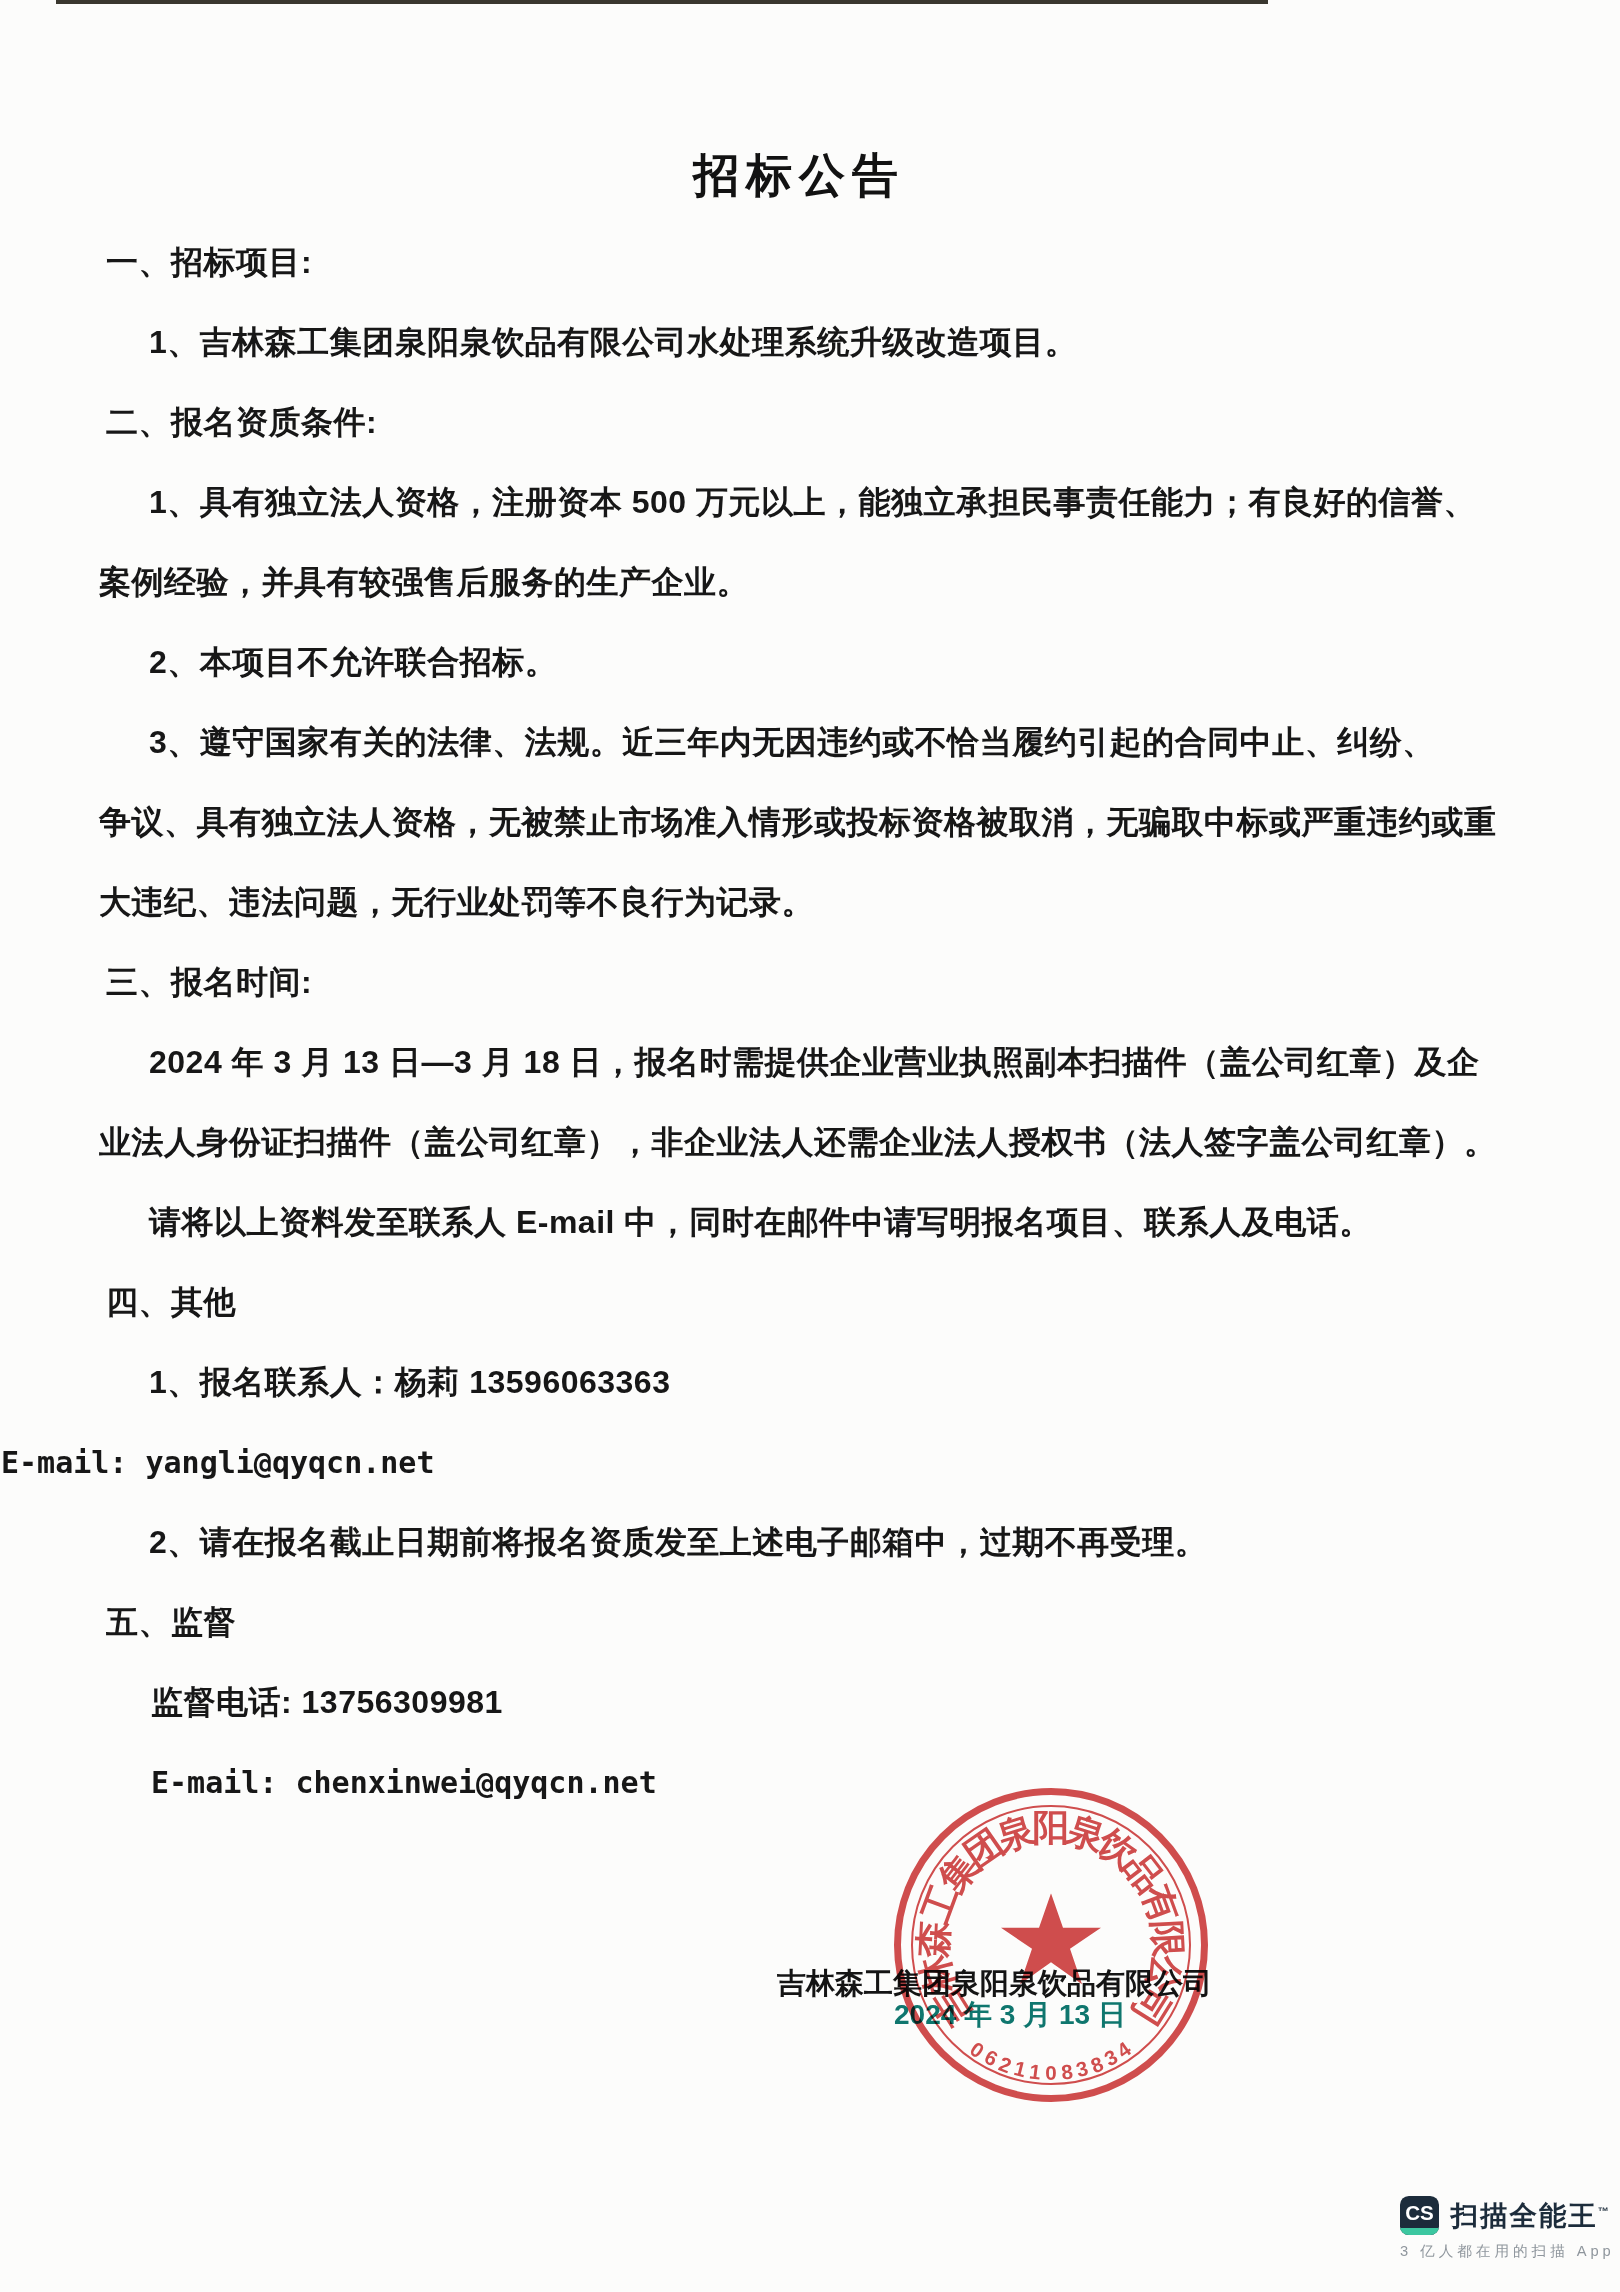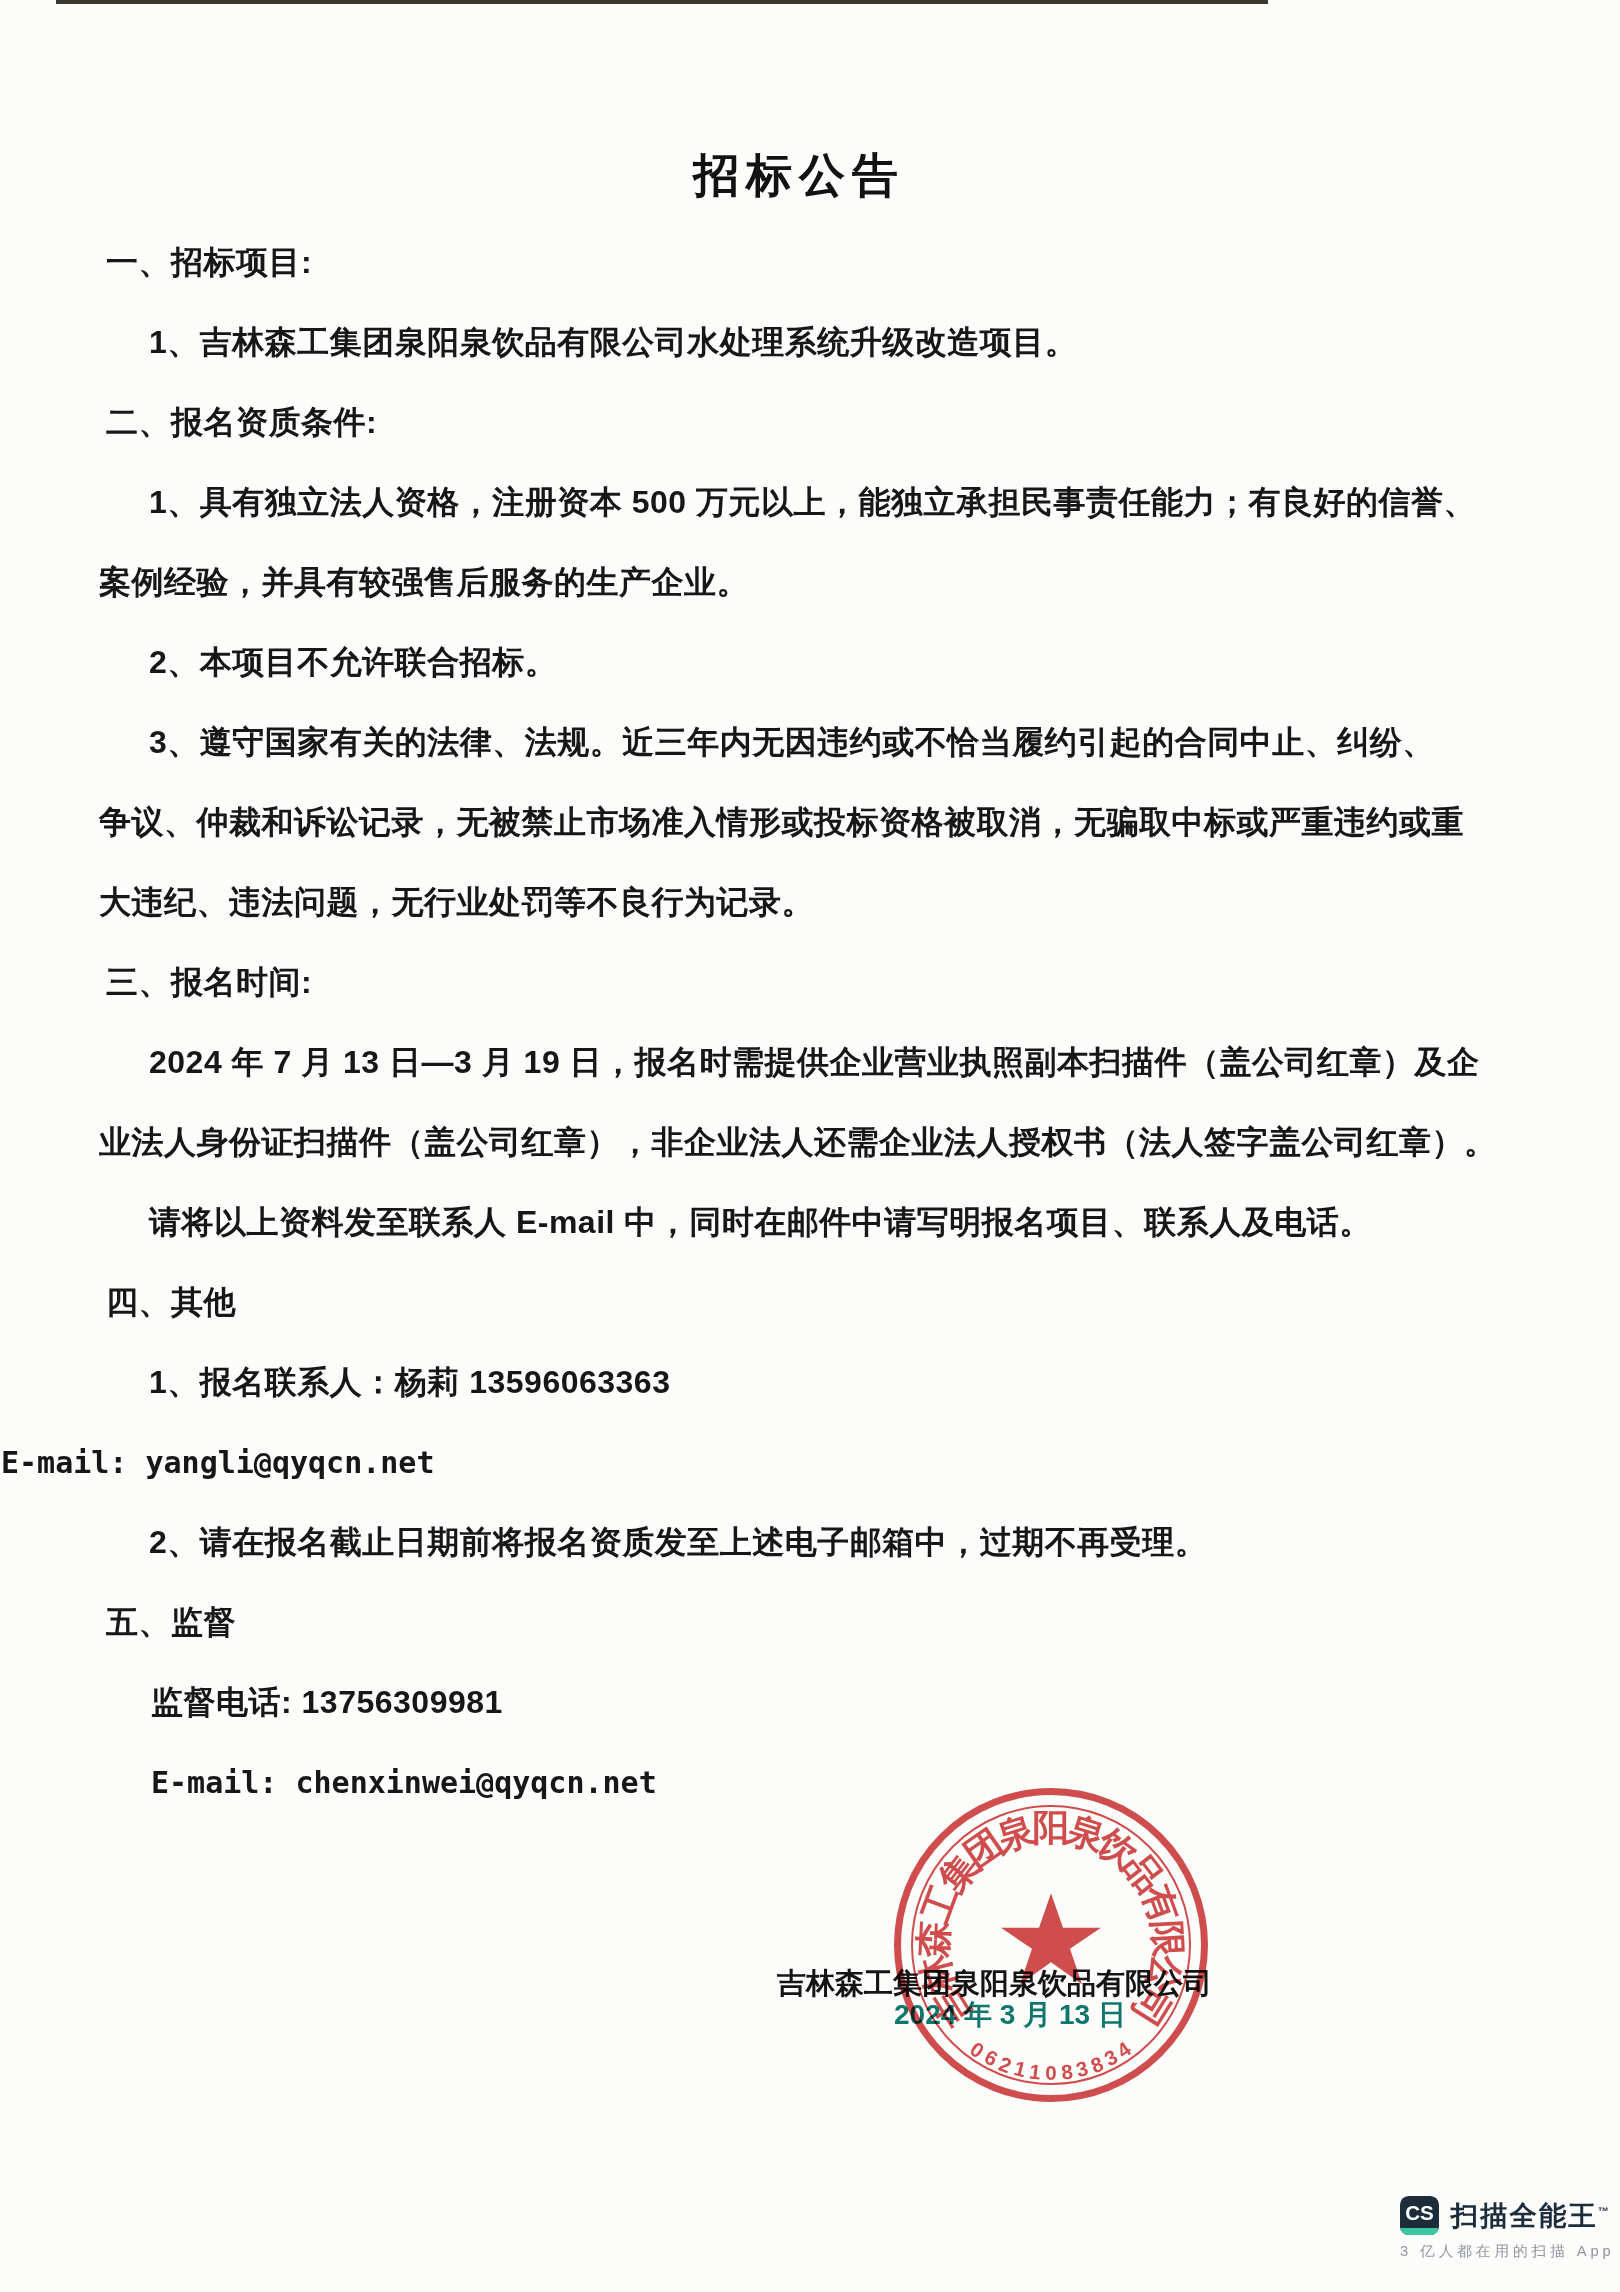--- a/index.html
+++ b/index.html
@@ -84,24 +84,24 @@
   <h1 class="title">招标公告</h1>
 
   <div class="doc">
     <div class="line ind-sec">一、招标项目:</div>
     <div class="line ind-item">1、吉林森工集团泉阳泉饮品有限公司水处理系统升级改造项目。</div>
     <div class="line ind-sec">二、报名资质条件:</div>
     <div class="line ind-item">1、具有独立法人资格，注册资本 500 万元以上，能独立承担民事责任能力；有良好的信誉、</div>
     <div class="line ind-cont">案例经验，并具有较强售后服务的生产企业。</div>
     <div class="line ind-item">2、本项目不允许联合招标。</div>
     <div class="line ind-item">3、遵守国家有关的法律、法规。近三年内无因违约或不恰当履约引起的合同中止、纠纷、</div>
-    <div class="line ind-cont">争议、仲裁和诉讼记录，无被禁止市场准入情形或投标资格被取消，无骗取中标或严重违约或重</div>
+    <div class="line ind-cont">争议、具有独立法人资格，无被禁止市场准入情形或投标资格被取消，无骗取中标或严重违约或重</div>
     <div class="line ind-cont">大违纪、违法问题，无行业处罚等不良行为记录。</div>
     <div class="line ind-sec">三、报名时间:</div>
-    <div class="line ind-item">2024 年 7 月 13 日—3 月 19 日，报名时需提供企业营业执照副本扫描件（盖公司红章）及企</div>
+    <div class="line ind-item">2024 年 3 月 13 日—3 月 18 日，报名时需提供企业营业执照副本扫描件（盖公司红章）及企</div>
     <div class="line ind-cont">业法人身份证扫描件（盖公司红章），非企业法人还需企业法人授权书（法人签字盖公司红章）。</div>
     <div class="line ind-item">请将以上资料发至联系人 E-mail 中，同时在邮件中请写明报名项目、联系人及电话。</div>
     <div class="line ind-sec">四、其他</div>
     <div class="line ind-item">1、报名联系人：杨莉 13596063363</div>
     <div class="line ind-sub mono">E-mail: yangli@qyqcn.net</div>
     <div class="line ind-item">2、请在报名截止日期前将报名资质发至上述电子邮箱中，过期不再受理。</div>
     <div class="line ind-sec">五、监督</div>
     <div class="line ind-sub2">监督电话: 13756309981</div>
     <div class="line ind-sub2 mono">E-mail: chenxinwei@qyqcn.net</div>
   </div>

